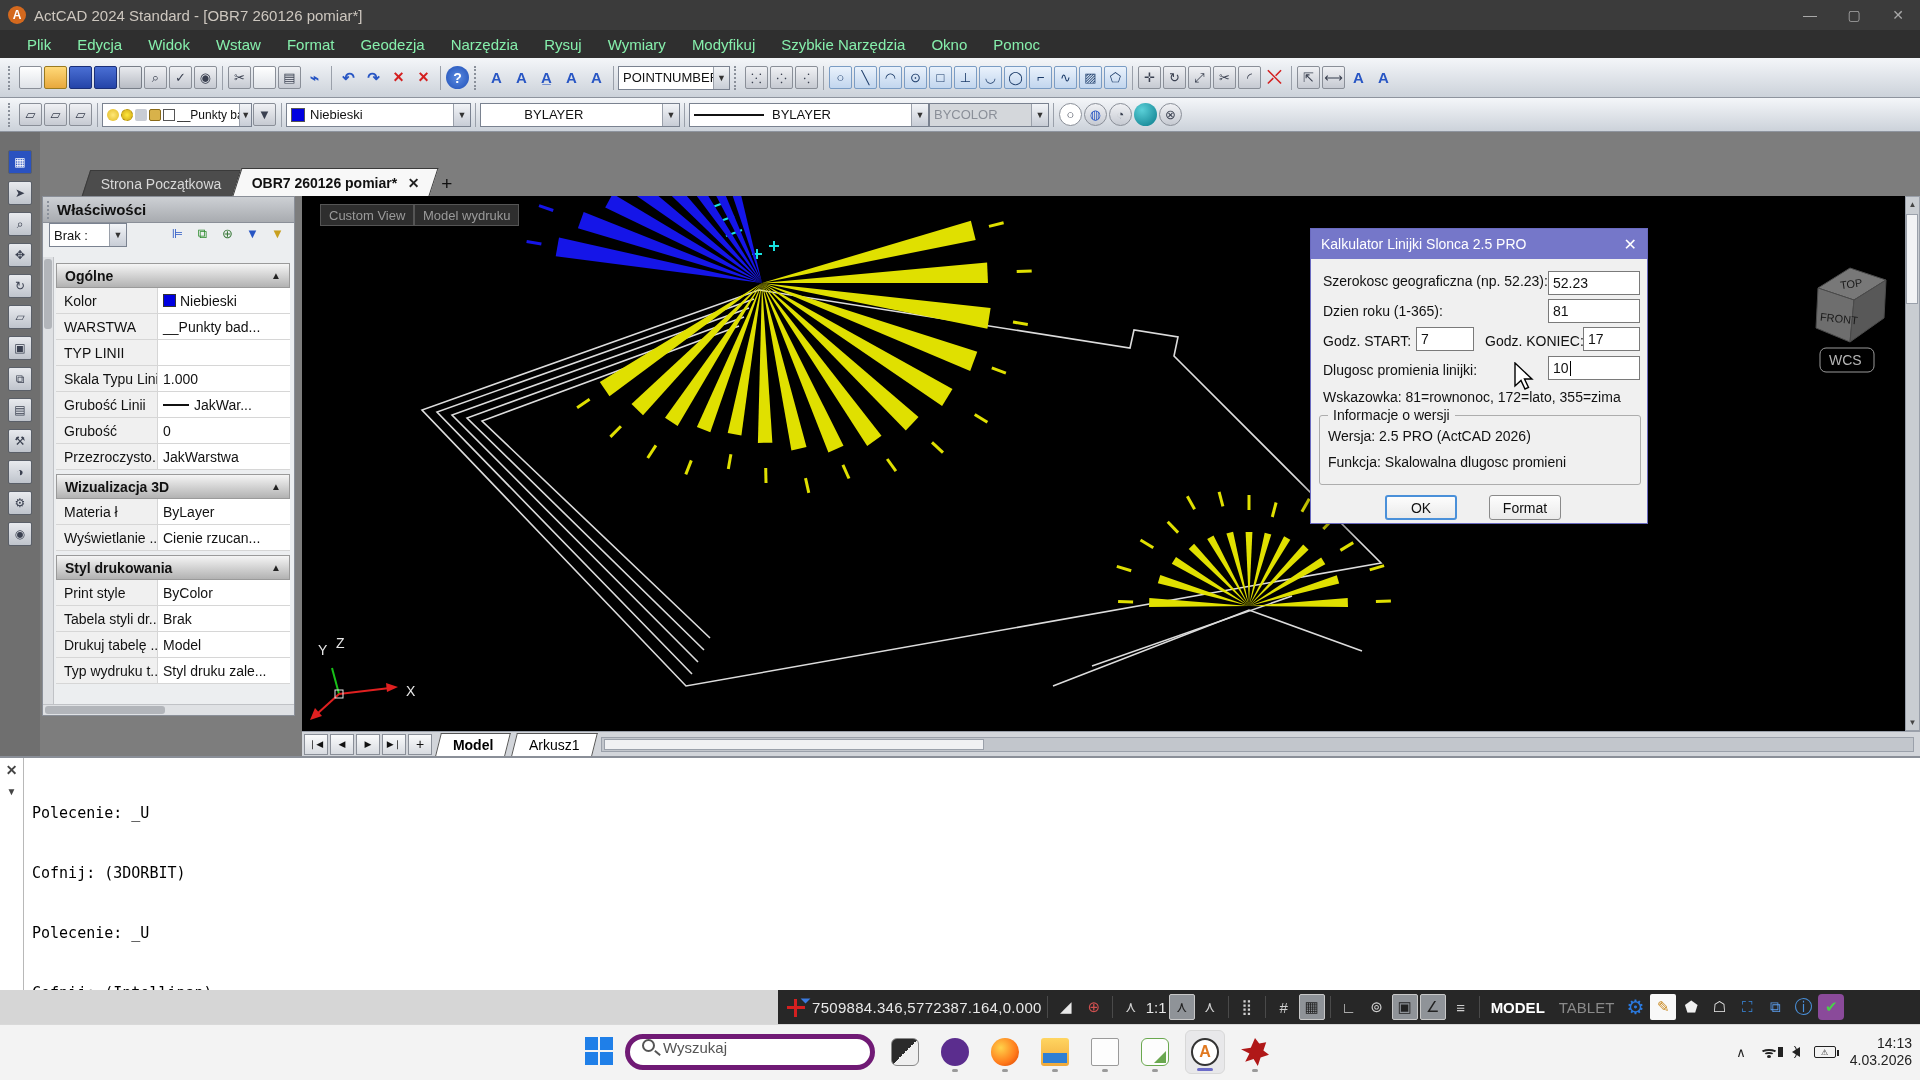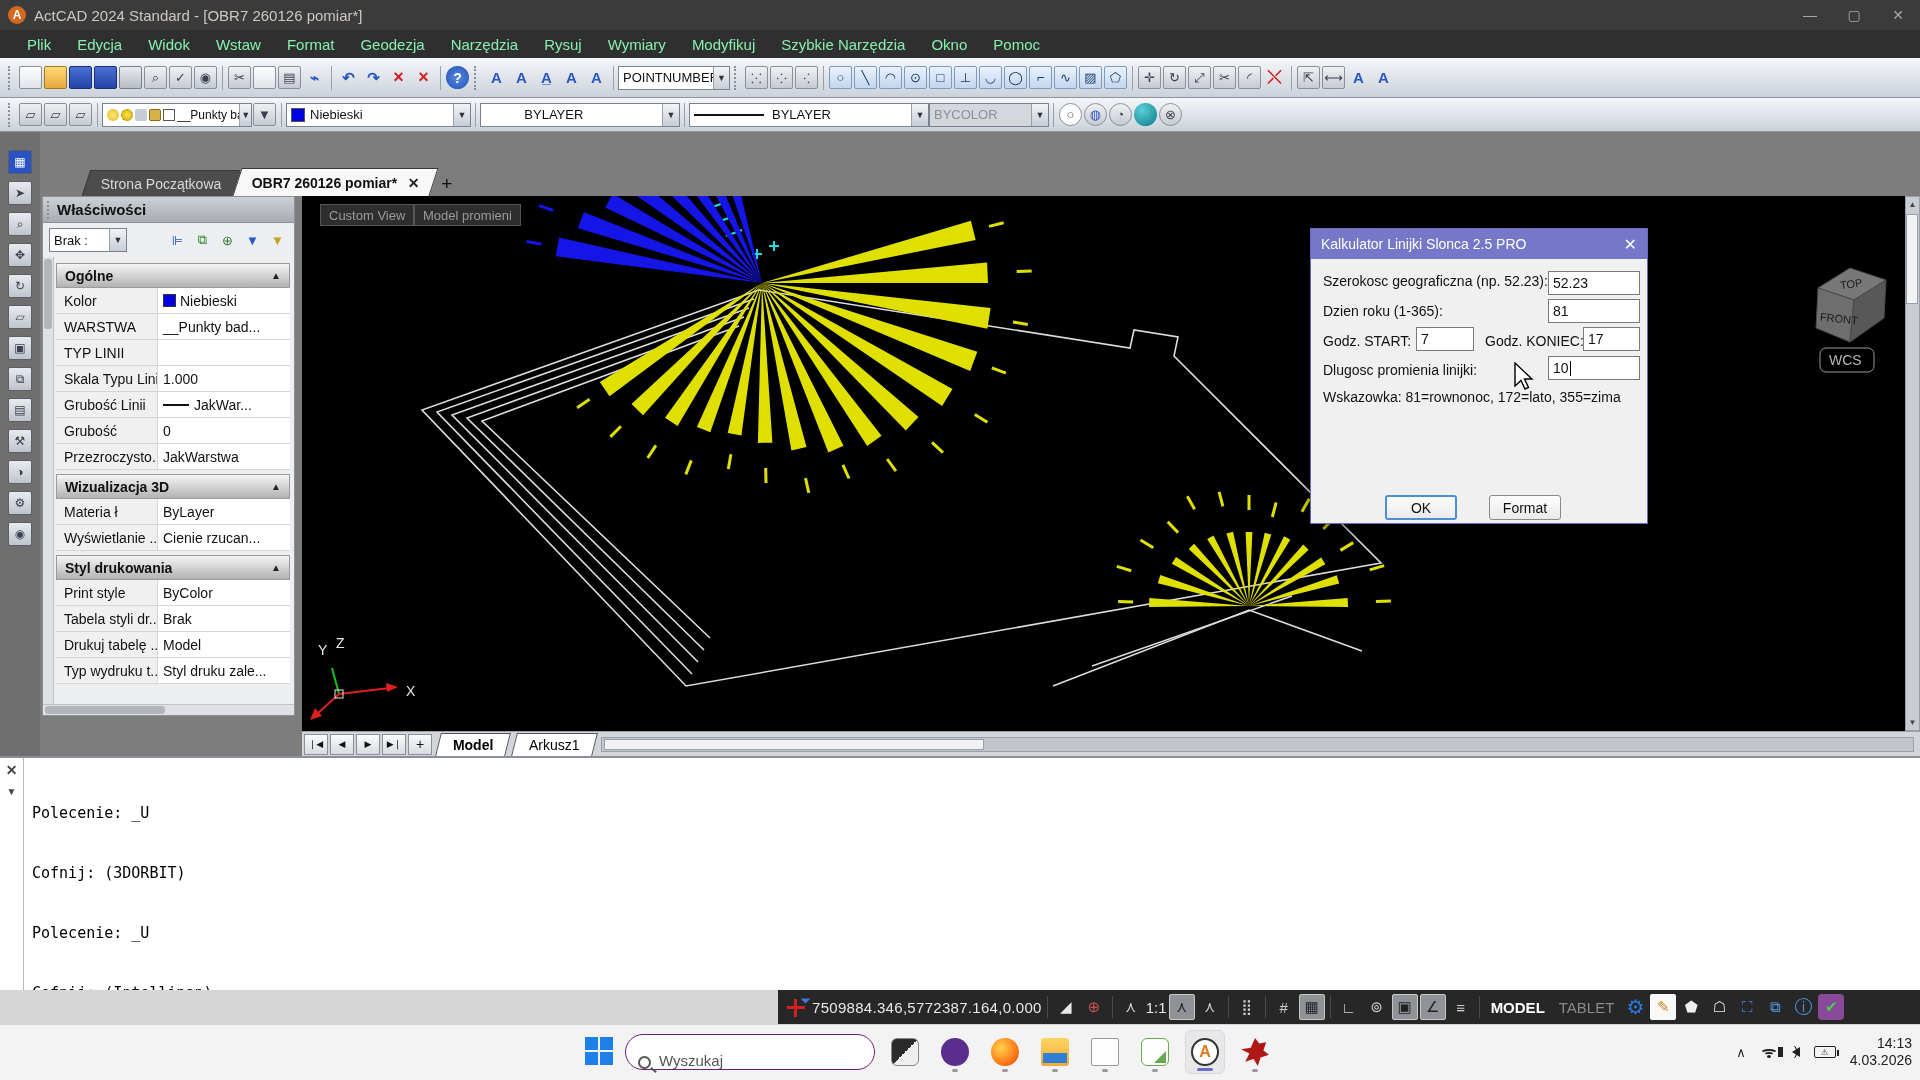--- a/index.html
+++ b/index.html
@@ -45,21 +45,21 @@
   .dtab>*{transform:skewX(18deg)}
   .dtab.inactive{background:#4c4c4c;color:#d8d8d8}
   .dtab.active{background:#f8f8f8;color:#111;font-weight:bold;height:28px}
   .tabclose{margin-left:10px;font-weight:bold;color:#222;font-size:14px}
   .tabplus{width:26px;height:24px;display:flex;align-items:center;justify-content:center;color:#111;font-size:19px}
   
   #props{left:42px;top:196px;width:253px;height:520px;background:#eceef0;border:1px solid #8a8f98;display:flex;flex-direction:column}
   #props-header{height:26px;background:linear-gradient(#cdd0d4,#a8abb0);display:flex;align-items:center;border-bottom:1px solid #8a8f98}
   #props-header .grip{height:18px}
   #props-title{font-size:15px;font-weight:bold;color:#111}
-  #props-controls{height:34px;display:flex;align-items:center;padding:0 6px;gap:4px}
+  #props-controls{height:34px;display:flex;align-items:flex-start;padding:0 6px;gap:4px}
   #sel-combo{width:78px}
   #props-controls .spacer{flex:1}
   .pic{width:21px;height:21px;display:flex;align-items:center;justify-content:center;font-size:13px;border-radius:2px}
   #props-body{flex:1;display:flex;position:relative}
   #props-vscroll{width:11px;background:#dfe1e4;border-right:1px solid #c0c2c6;position:relative}
   #props-vscroll .thumb{position:absolute;left:1px;top:2px;width:8px;height:70px;background:#b2b5ba;border-radius:3px}
   #grid{flex:1;padding:2px 4px 2px 2px;font-size:14px;color:#111;overflow:hidden}
   .sect{height:25px;background:linear-gradient(#f5f5f5,#b2b2b2);border:1px solid #9a9a9a;display:flex;align-items:center;padding:0 8px;font-weight:bold;margin-top:4px}
   .sect .tri{margin-left:auto;font-size:10px;color:#222}
   .prow{display:flex;height:26px;border-bottom:1px solid #d6d6d6}
@@ -99,21 +99,21 @@
   .st-tablet{color:#8a8a8a;padding:0 6px}
   .cross{position:relative;width:26px;height:26px}
   .cross:before{content:"";position:absolute;left:3px;top:12px;width:18px;height:3px;background:#d42020}
   .cross:after{content:"";position:absolute;left:10px;top:5px;width:3px;height:18px;background:#d42020}
   .cross .ne{position:absolute;right:1px;top:1px;width:0;height:0;border-left:7px solid transparent;border-bottom:7px solid #3a7ae0;transform:rotate(45deg)}
   
   #taskbar{left:0;top:1024px;width:1920px;height:56px;background:#f3f3f3;border-top:1px solid #d9d9d9;display:flex;align-items:center}
   #tb-center{position:absolute;left:585px;top:1024px;height:56px;display:flex;align-items:center;gap:10px}
   .start{width:30px;height:30px;display:grid;grid-template-columns:13px 13px;grid-template-rows:13px 13px;gap:2px}
   .start i{background:#1f7fe8}
-  #searchpill{width:250px;height:36px;background:#fff;border:1px solid #701a75;border-radius:18px;display:flex;align-items:flex-end;padding-left:12px;color:#555;font-size:15px;gap:8px}
+  #searchpill{width:250px;height:36px;background:#fff;border:5px solid #701a75;border-radius:18px;display:flex;align-items:flex-start;padding-left:12px;color:#555;font-size:15px;gap:8px}
   .mag{width:13px;height:13px;border:2px solid #555;border-radius:50%;position:relative;flex:none}
   .mag:after{content:"";position:absolute;left:10px;top:11px;width:7px;height:2px;background:#555;transform:rotate(40deg)}
   .app{width:40px;height:44px;display:flex;align-items:center;justify-content:center;position:relative;border-radius:6px}
   .app .dot{position:absolute;bottom:2px;left:50%;transform:translateX(-50%);width:6px;height:3px;border-radius:2px;background:#9a9a9a}
   .app.active{background:#e8e8ea;border:1px solid #d8d8d8}
   .app.active .dot{width:16px;background:#6b6bc8}
   .ai{width:28px;height:28px;border-radius:6px}
   .ai.tview{background:linear-gradient(135deg,#2b2b2b 50%,#efefef 50%);border:1px solid #888}
   .ai.owl{background:#5b2d8e;border-radius:50%;position:relative}
   .ai.ffox{background:radial-gradient(circle at 35% 35%,#ffd24a,#ff7a1a 60%,#d43a00);border-radius:50%}
@@ -416,21 +416,21 @@
   <div id="props-hscroll">
       <span class="thumb"></span>
     </div>
 </div>
 
 <div id="drawing" class="abs">
   <div class="vlab" style="left:18px">
       <span>Custom View</span>
     </div>
   <div class="vlab" style="left:112px">
-      <span>Model promieni</span>
+      <span>Model wydruku</span>
     </div>
   <svg id="cad" width="1603" height="535" viewBox="0 0 1603 535">
 
     <g stroke="#dcdcdc" stroke-width="1.6" fill="none">
       <path d="M457,94 L828,152 L832,134 L876,141 L872,160 L1079,367 L384,490 L120,214 Z"></path>
       <path d="M452,103 L135,216 L390,478"></path>
       <path d="M447,112 L150,219 L396,466"></path>
       <path d="M442,121 L165,222 L402,454"></path>
       <path d="M437,130 L180,225 L408,442"></path>
       <path d="M751,490 L947,414 L1060,455"></path>
@@ -717,20 +717,25 @@
   <div class="dlg-row" style="top:133px">
       <span>Dlugosc promienia linijki:</span>
     </div>
   <div class="dlg-input" style="left:237px;top:127px;width:92px">
       <span>10</span>
       <span class="caret"></span>
     </div>
   <div class="dlg-row" style="top:160px">
       <span>Wskazowka: 81=rownonoc, 172=lato, 355=zima</span>
     </div>
+  <div id="groupbox">
+    <span id="gb-legend">Informacje o wersji</span>
+    <div style="position:absolute;left:8px;top:12px">Wersja: 2.5 PRO (ActCAD 2026)</div>
+    <div style="position:absolute;left:8px;top:38px">Funkcja: Skalowalna dlugosc promieni</div>
+  </div>
   <div class="dbtn" id="btn-ok">
       <span>OK</span>
     </div>
   <div class="dbtn" id="btn-cancel">
       <span>Format</span>
     </div>
 </div>
 
 <svg id="cursor" class="abs" width="22" height="30" viewBox="0 0 22 30">
   <path d="M2,1 L2,24 L8,18.5 L12,27 L15.5,25.5 L11.5,17 L19,17 Z" fill="#fff" stroke="#000" stroke-width="1.4"></path>

